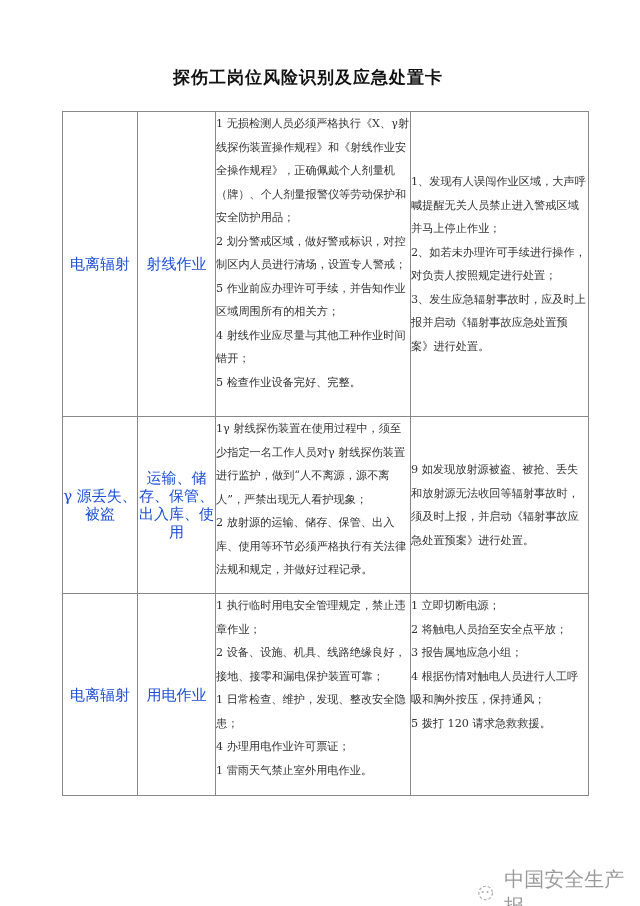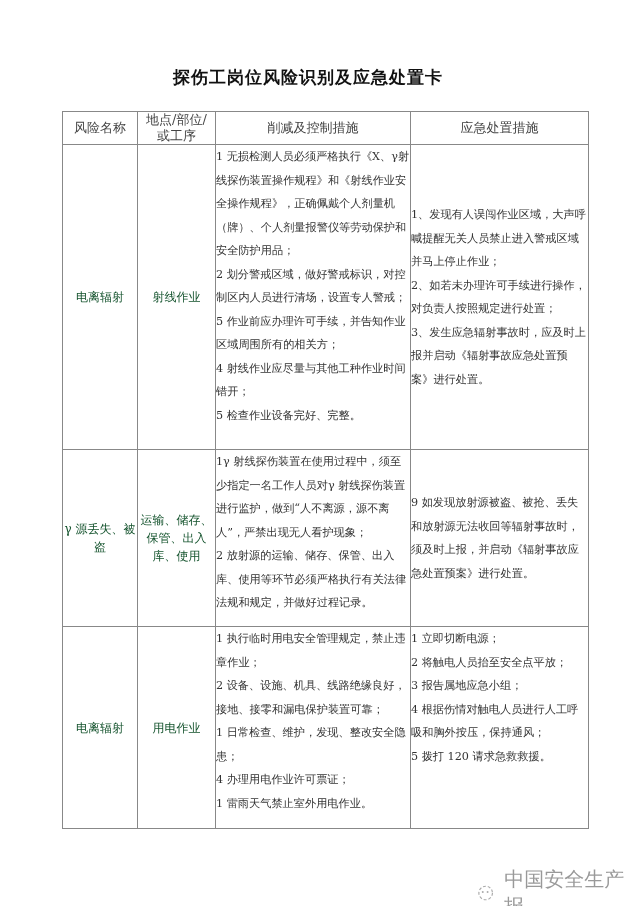--- a/index.html
+++ b/index.html
@@ -5,46 +5,40 @@
   html, body { margin:0; padding:0; background:#ffffff; }
   body { width:640px; height:906px; position:relative; overflow:hidden;
          font-family:"DejaVu Serif","Liberation Serif",serif; color:#333; }
   .title { position:absolute; left:0; top:66px; width:616px; text-align:center;
            font-family:"DejaVu Sans","Liberation Sans",sans-serif; font-weight:bold;
            font-size:17px; color:#111; letter-spacing:1px; }
   table.card { position:absolute; left:62px; top:111px; width:526px;
                border-collapse:collapse; table-layout:fixed; }
   table.card td, table.card th { border:1px solid #888; padding:0; }
   th { font-weight:normal; font-size:13px; color:#444; text-align:center; vertical-align:middle; line-height:16px; }
-  td.center { text-align:center; vertical-align:middle; font-size:12px; color:#14532d; line-height:18px; padding:0 4px; }
+  td.center { text-align:center; vertical-align:middle; font-size:15px; color:#1d4ed8; line-height:18px; padding:0 4px; }
   td.measures { vertical-align:top; font-size:11.2px; line-height:23.5px; color:#333; padding:4px 6px 4px 6px; }
   td.measures p { margin:0; }
   .watermark { position:absolute; left:475px; top:866px; display:flex; align-items:center; gap:8px;
                color:#999; font-family:"DejaVu Sans","Liberation Sans",sans-serif; font-size:20px; }
   .wm-icon { width:22px; height:18px; }
 </style>
 </head>
 <body>
 
 <div class="title">探伤工岗位风险识别及应急处置卡</div>
 
 <table class="card">
   <colgroup>
     <col style="width:75px">
     <col style="width:78px">
     <col style="width:195px">
     <col style="width:178px">
   </colgroup>
   <tbody>
-      <tr style="height:33px">
-    <th>风险名称</th>
-    <th style="padding:0 6px">地点/部位/或工序</th>
-    <th>削减及控制措施</th>
-    <th>应急处置措施</th>
-  </tr>
 
   <tr style="height:305px">
     <td class="center">电离辐射</td>
     <td class="center">射线作业</td>
     <td class="measures">
       <p>1 无损检测人员必须严格执行《X、γ射线探伤装置操作规程》和《射线作业安全操作规程》，正确佩戴个人剂量机（牌）、个人剂量报警仪等劳动保护和安全防护用品；</p>
       <p>2 划分警戒区域，做好警戒标识，对控制区内人员进行清场，设置专人警戒；</p>
       <p>5 作业前应办理许可手续，并告知作业区域周围所有的相关方；</p>
       <p>4 射线作业应尽量与其他工种作业时间错开；</p>
       <p>5 检查作业设备完好、完整。</p>

